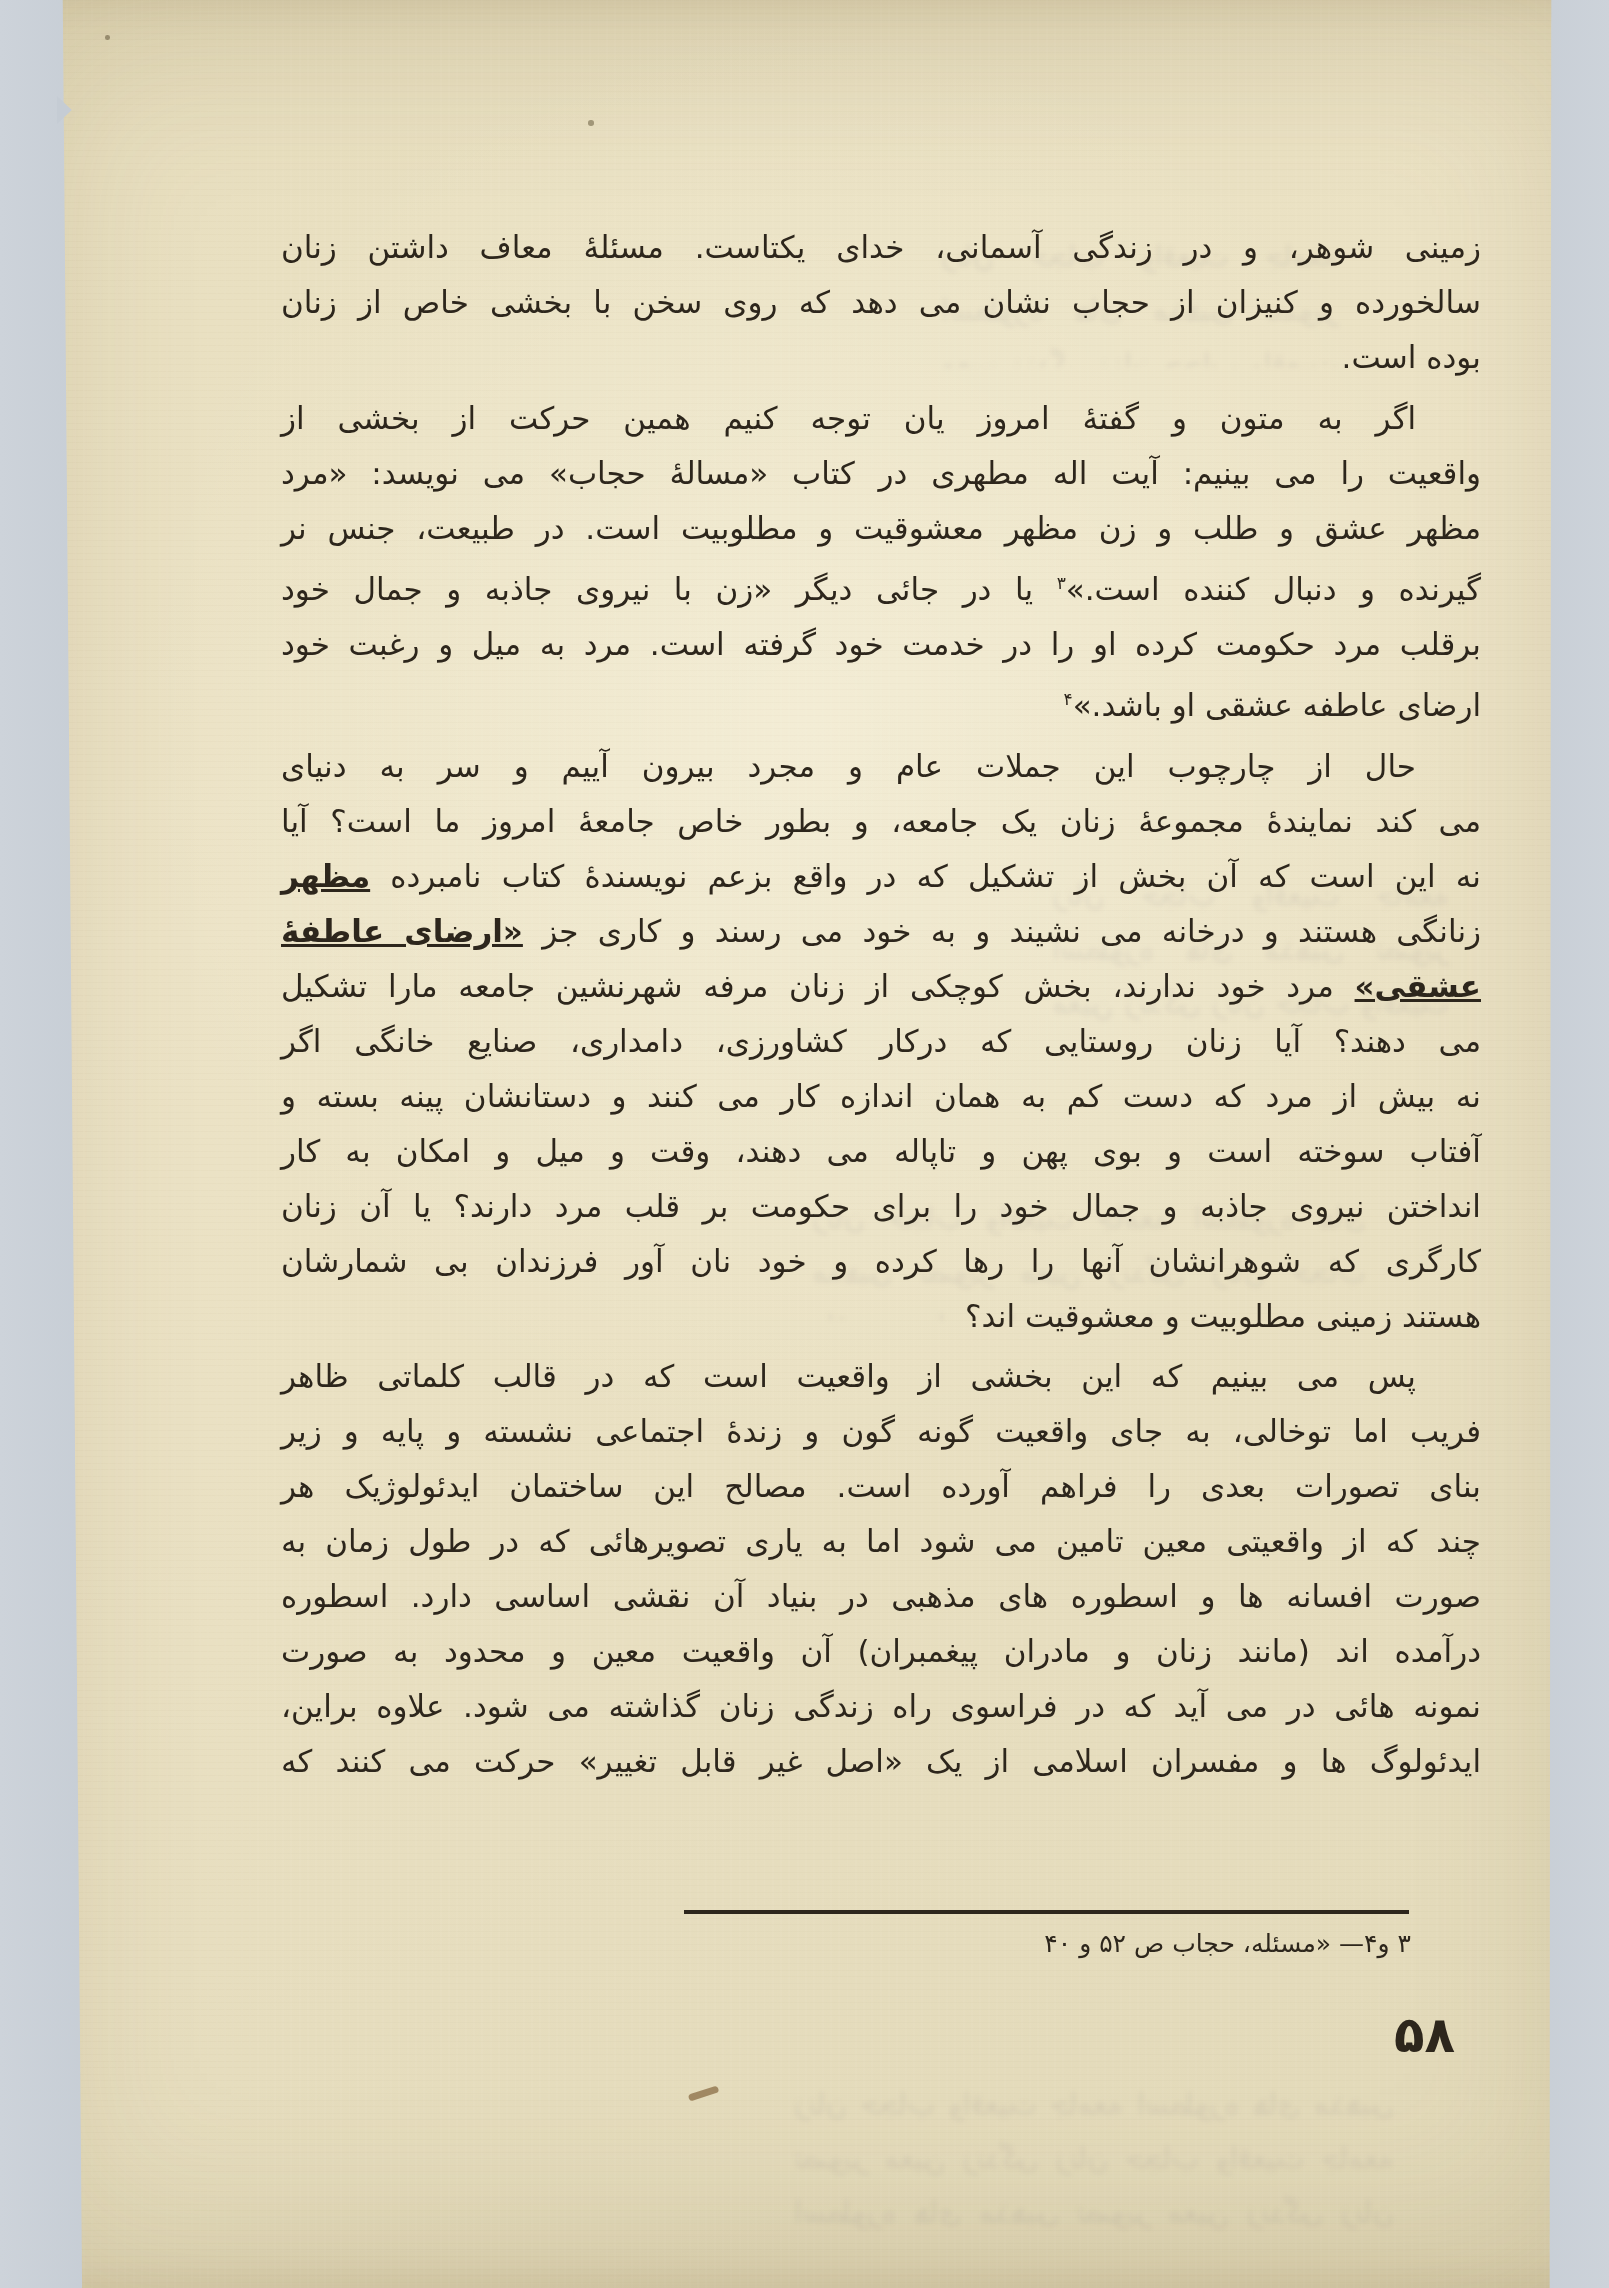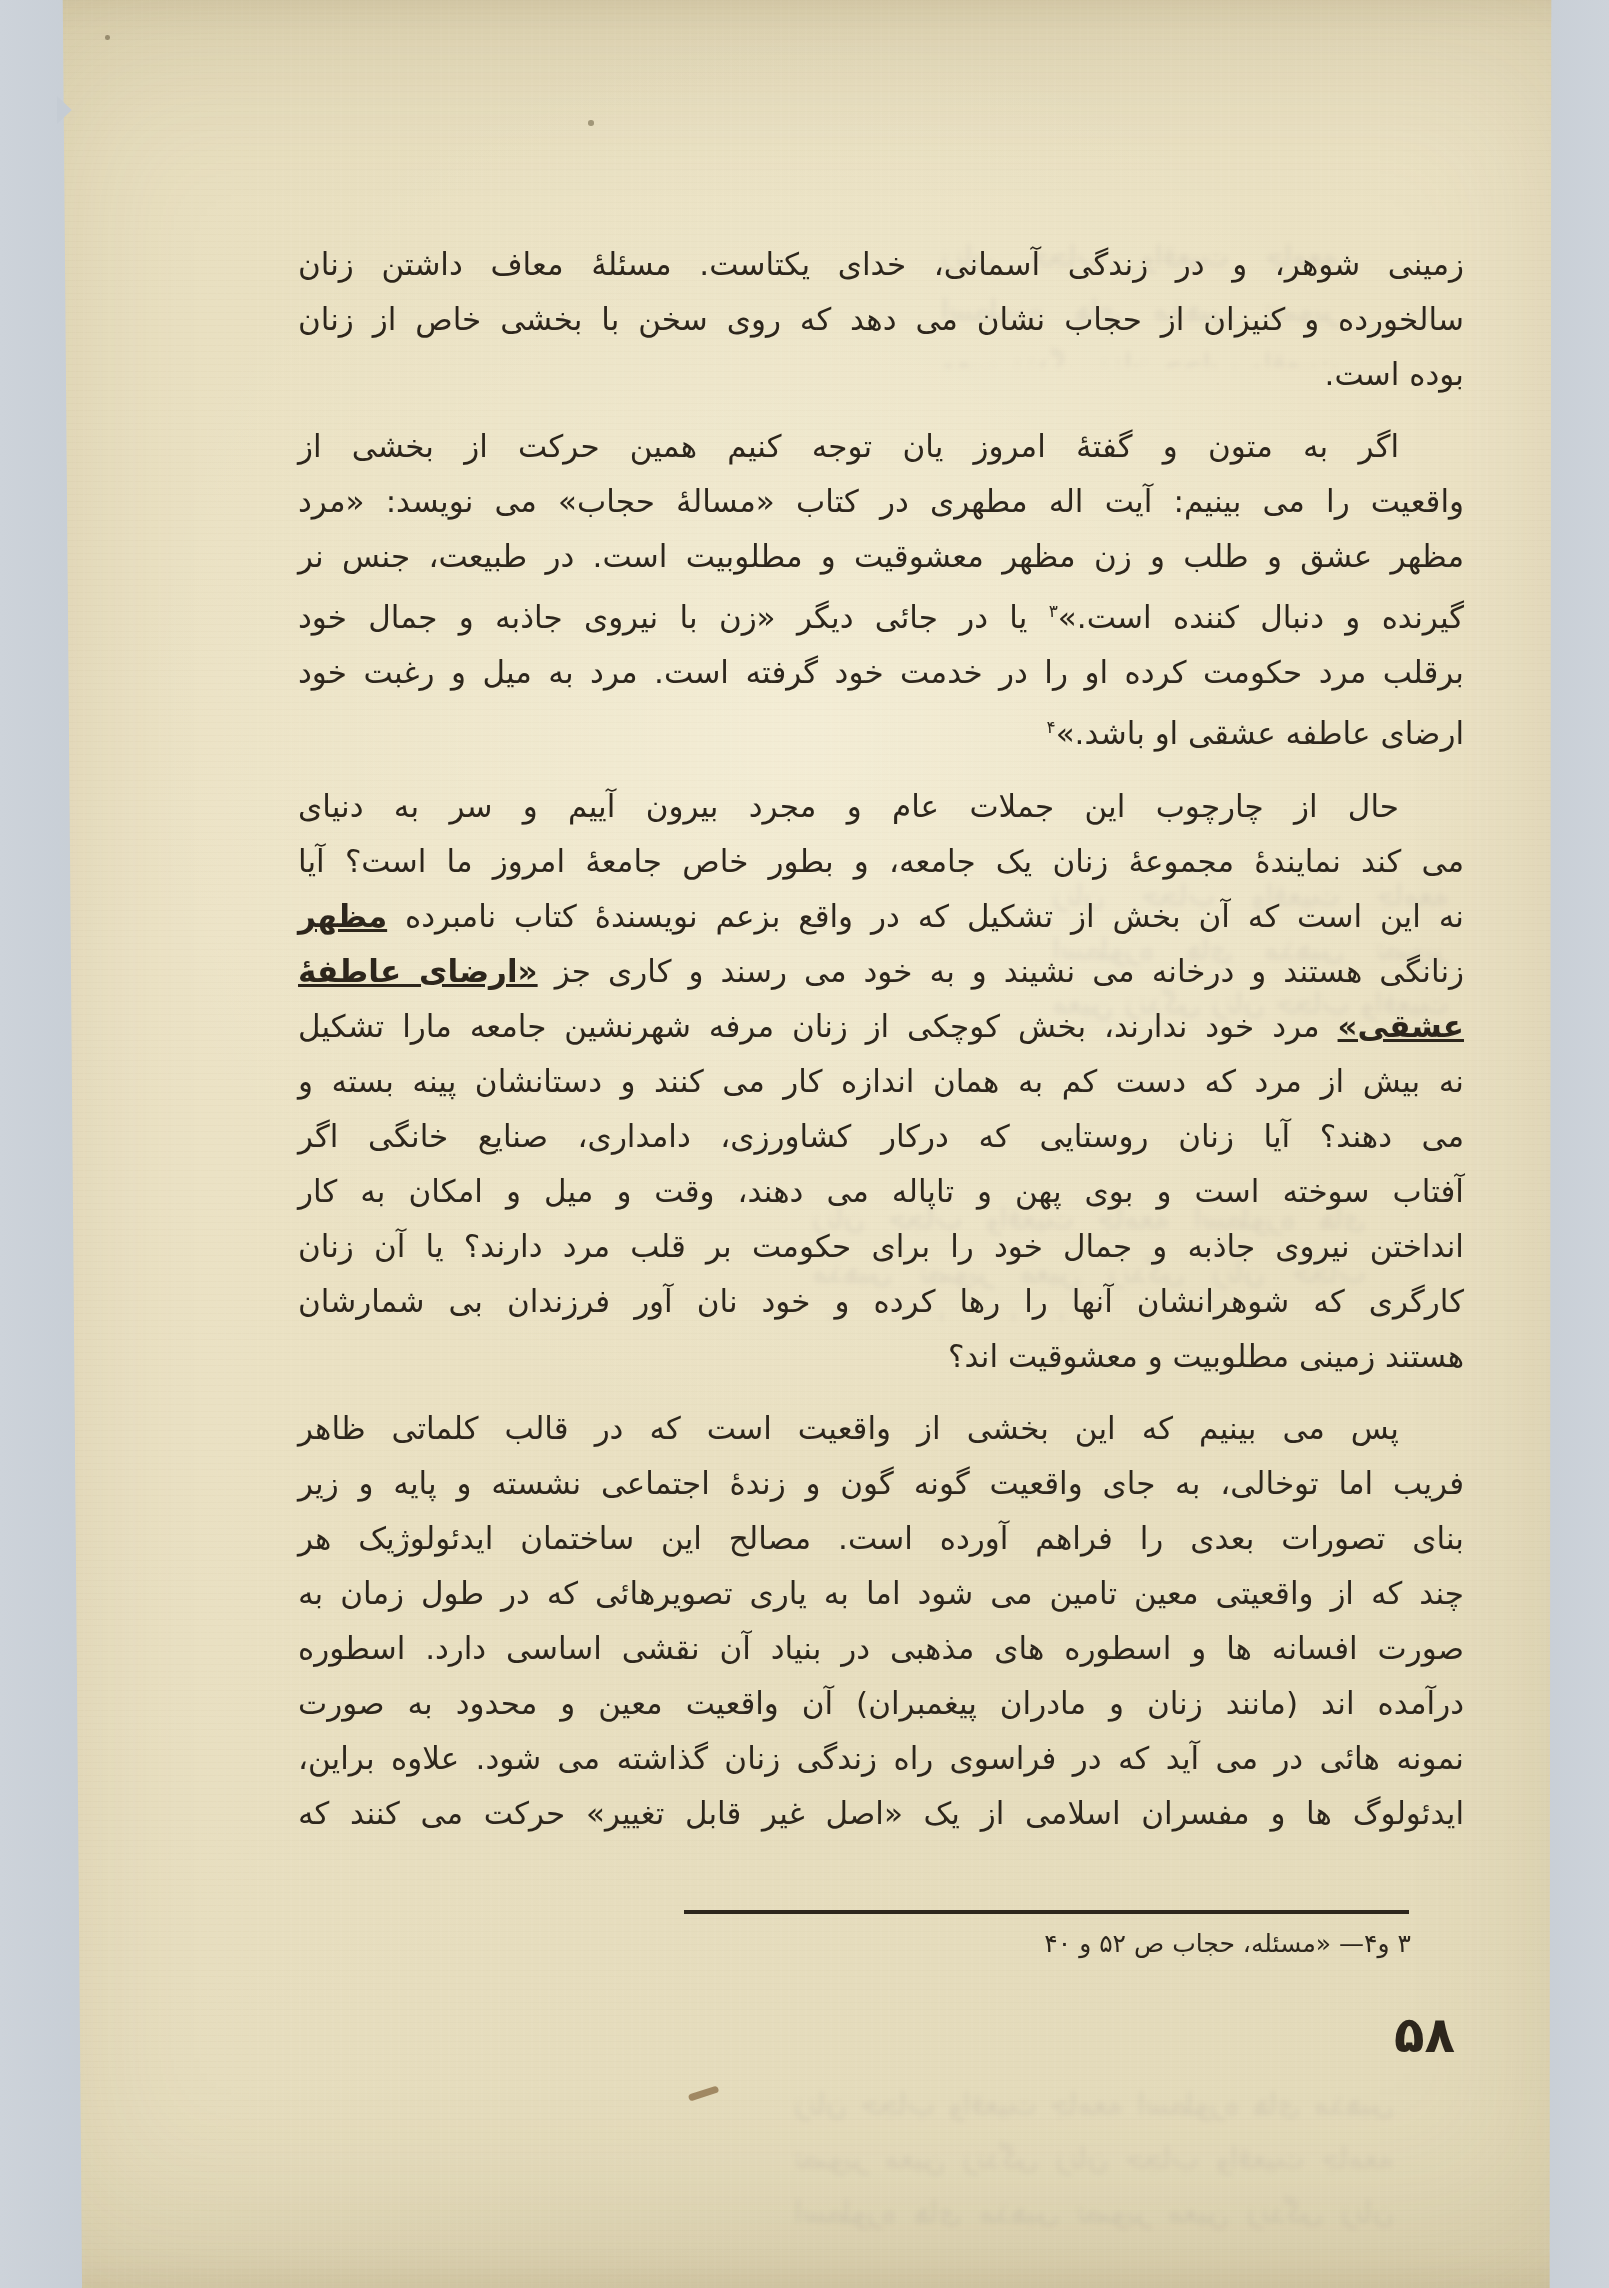--- a/index.html
+++ b/index.html
@@ -36,21 +36,21 @@
   
   #text-column {
     position: absolute;
     left: 281px; top: 220px; width: 1200px;
     direction: rtl;
     color: var(--ink);
     font-size: 31px;
     line-height: 55px;
     text-rendering: optimizeLegibility;
   }
-  .para { margin: 17px; }
+  .para { margin: 0; }
   .para.sp { margin-top: 5.5px; }
   .para.ind .line:first-child { text-indent: 65px; }
   .line { text-align: right; }
   .line.just { text-align: justify; text-align-last: justify; }
   .seg.b { font-weight: bold; text-decoration: underline; }
   .seg.sup { font-size: 0.55em; vertical-align: super; }
   
   #footnote-rule {
     position: absolute;
     left: 684px; top: 1910px; width: 725px; height: 3.7px;
@@ -124,22 +124,22 @@
           <div class="line just"><span class="seg">گیرنده و دنبال کننده است.»</span><span class="seg sup">۳</span><span class="seg"> یا در جائی دیگر «زن با نیروی جاذبه و جمال خود</span></div>
           <div class="line just"><span class="seg">برقلب مرد حکومت کرده او را در خدمت خود گرفته است. مرد به میل و رغبت خود</span></div>
           <div class="line"><span class="seg">ارضای عاطفه عشقی او باشد.»</span><span class="seg sup">۴</span></div>
         </div>
         <div class="para ind sp">
           <div class="line just"><span class="seg">حال از چارچوب این جملات عام و مجرد بیرون آییم و سر به دنیای</span></div>
           <div class="line just"><span class="seg">می کند نمایندهٔ مجموعهٔ زنان یک جامعه، و بطور خاص جامعهٔ امروز ما است؟ آیا</span></div>
           <div class="line just"><span class="seg">نه این است که آن بخش از تشکیل که در واقع بزعم نویسندهٔ کتاب نامبرده </span><span class="seg b">مظهر</span></div>
           <div class="line just"><span class="seg">زنانگی هستند و درخانه می نشیند و به خود می رسند و کاری جز </span><span class="seg b">«ارضای عاطفهٔ</span></div>
           <div class="line just"><span class="seg b">عشقی»</span><span class="seg"> مرد خود ندارند، بخش کوچکی از زنان مرفه شهرنشین جامعه مارا تشکیل</span></div>
+          <div class="line just"><span class="seg">می دهند؟ آیا زنان روستایی که درکار کشاورزی، دامداری، صنایع خانگی اگر</span></div>
           <div class="line just"><span class="seg">نه بیش از مرد که دست کم به همان اندازه کار می کنند و دستانشان پینه بسته و</span></div>
-          <div class="line just"><span class="seg">می دهند؟ آیا زنان روستایی که درکار کشاورزی، دامداری، صنایع خانگی اگر</span></div>
           <div class="line just"><span class="seg">آفتاب سوخته است و بوی پهن و تاپاله می دهند، وقت و میل و امکان به کار</span></div>
           <div class="line just"><span class="seg">انداختن نیروی جاذبه و جمال خود را برای حکومت بر قلب مرد دارند؟ یا آن زنان</span></div>
           <div class="line just"><span class="seg">کارگری که شوهرانشان آنها را رها کرده و خود نان آور فرزندان بی شمارشان</span></div>
           <div class="line"><span class="seg">هستند زمینی مطلوبیت و معشوقیت اند؟</span></div>
         </div>
         <div class="para ind sp">
           <div class="line just"><span class="seg">پس می بینیم که این بخشی از واقعیت است که در قالب کلماتی ظاهر</span></div>
           <div class="line just"><span class="seg">فریب اما توخالی، به جای واقعیت گونه گون و زندهٔ اجتماعی نشسته و پایه و زیر</span></div>
           <div class="line just"><span class="seg">بنای تصورات بعدی را فراهم آورده است. مصالح این ساختمان ایدئولوژیک هر</span></div>
           <div class="line just"><span class="seg">چند که از واقعیتی معین تامین می شود اما به یاری تصویرهائی که در طول زمان به</span></div>

